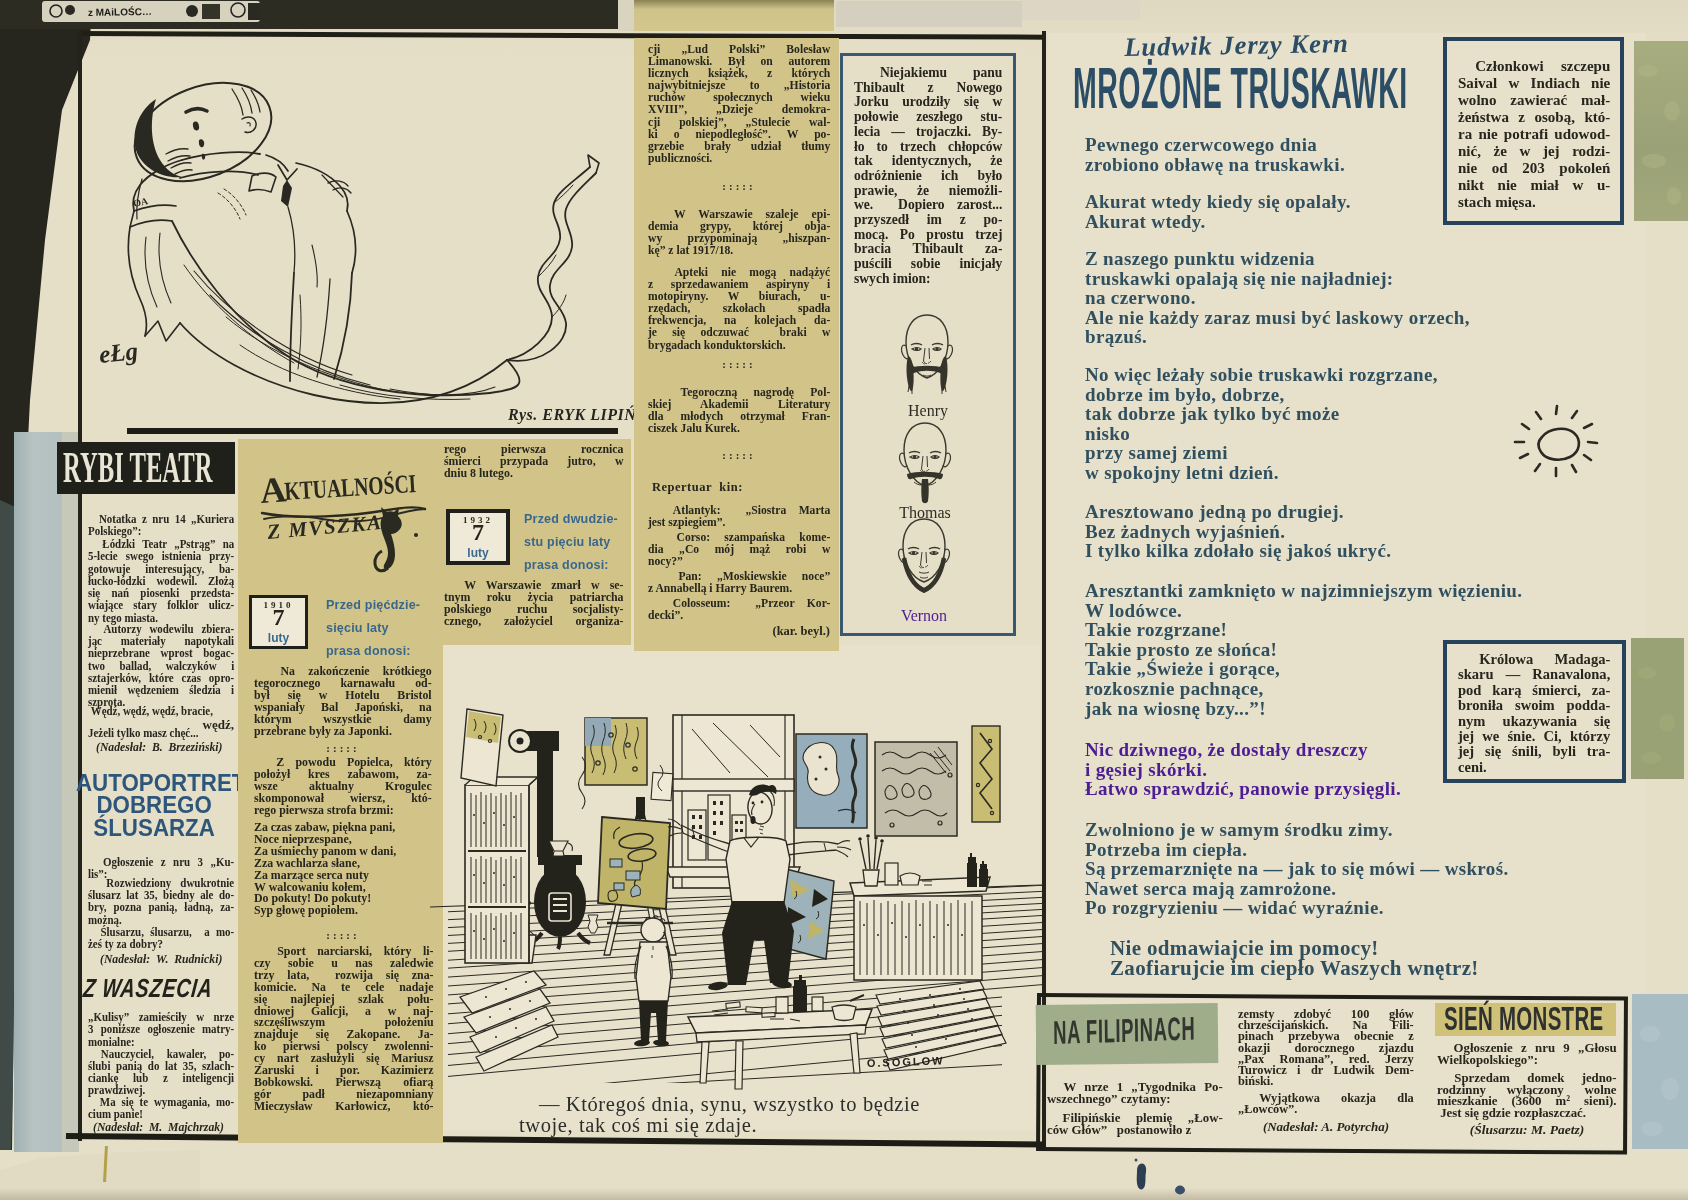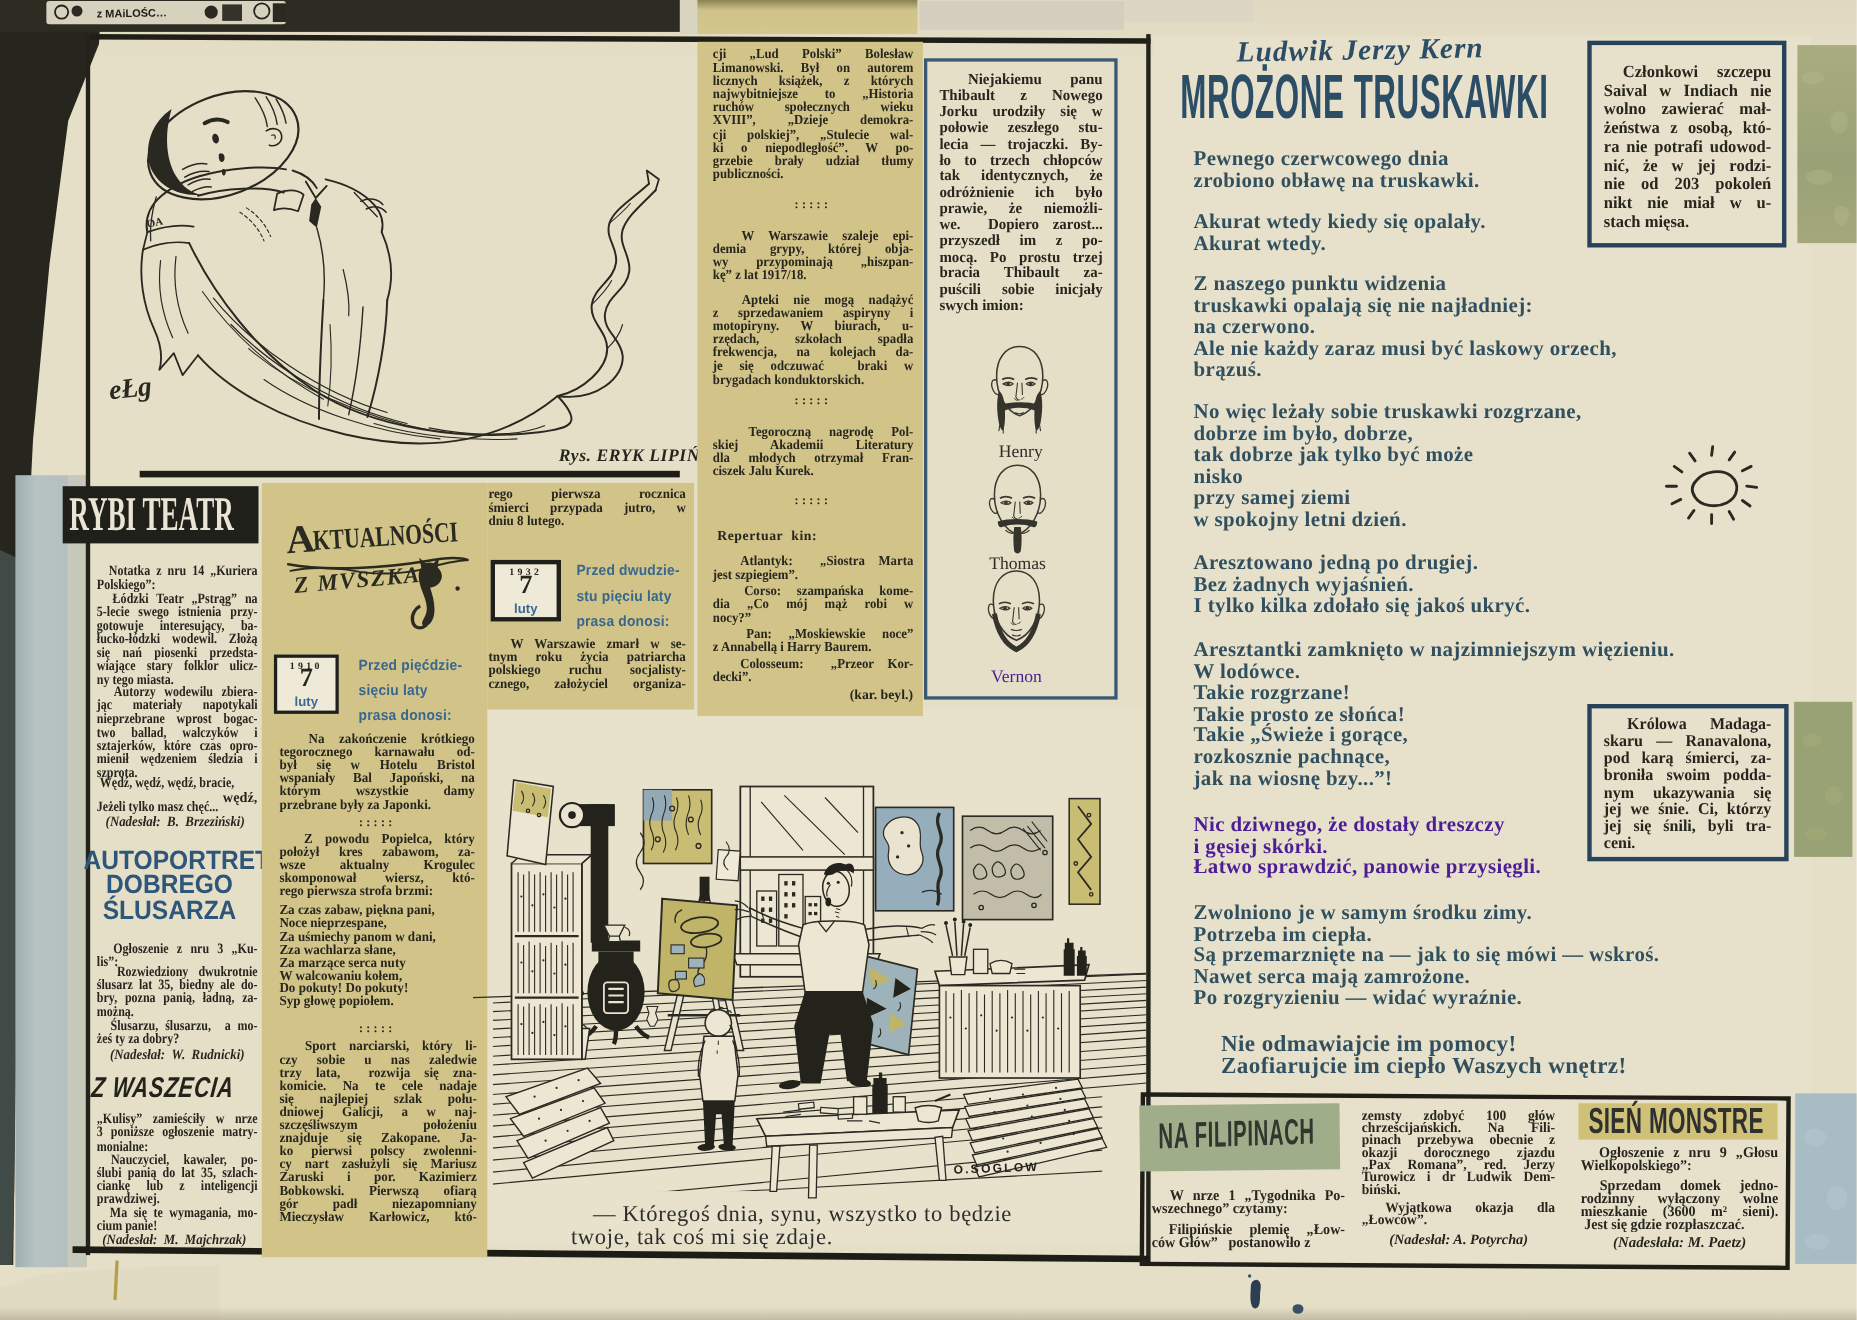--- a/index.html
+++ b/index.html
@@ -427,21 +427,21 @@
 
 <div class="t j" style="left:1238px;top:1092px;width:185px;font-size:13.0px;line-height:11.2px;color:#27261e;font-weight:bold;text-indent:0px;font-family:'Liberation Serif',serif;transform:scaleX(0.950);transform-origin:0 0;">&nbsp;&nbsp;Wyjątkowa&nbsp;&nbsp;okazja&nbsp;&nbsp;dla</div>
 <div class="t" style="left:1238px;top:1103px;width:185px;font-size:13.0px;line-height:11.2px;color:#27261e;font-weight:bold;font-family:'Liberation Serif',serif;transform:scaleX(0.950);transform-origin:0 0;">„Łowców”.</div>
 <div class="t it ctr" style="left:1238px;top:1119px;width:176px;font-size:13px;">(Nadesłał: A. Potyrcha)</div>
 
 <div class="t j" style="left:1437px;top:1042px;width:189px;font-size:13.5px;line-height:11.6px;color:#27261e;font-weight:bold;text-indent:0px;font-family:'Liberation Serif',serif;transform:scaleX(0.950);transform-origin:0 0;">&nbsp;&nbsp;Ogłoszenie z nru 9 „Głosu</div>
 <div class="t" style="left:1437px;top:1054px;width:189px;font-size:13.5px;line-height:11.6px;color:#27261e;font-weight:bold;font-family:'Liberation Serif',serif;transform:scaleX(0.950);transform-origin:0 0;">Wielkopolskiego”:</div>
 
 <div class="t j" style="left:1437px;top:1072px;width:189px;font-size:13.5px;line-height:11.6px;color:#27261e;font-weight:bold;text-indent:0px;font-family:'Liberation Serif',serif;transform:scaleX(0.950);transform-origin:0 0;">&nbsp;&nbsp;Sprzedam&nbsp;&nbsp;domek&nbsp;&nbsp;jedno-<br>rodzinny&nbsp;&nbsp;wyłączony&nbsp;&nbsp;wolne<br>mieszkanie (3600 m² sieni).</div>
 <div class="t" style="left:1437px;top:1107px;width:189px;font-size:13.5px;line-height:11.6px;color:#27261e;font-weight:bold;font-family:'Liberation Serif',serif;transform:scaleX(0.950);transform-origin:0 0;">&nbsp;Jest się gdzie rozpłaszczać.</div>
-<div class="t it ctr" style="left:1437px;top:1122px;width:180px;font-size:13.5px;">(Nadesłała: M. Paetz)</div>
+<div class="t it ctr" style="left:1437px;top:1122px;width:180px;font-size:13.5px;">(Ślusarzu: M. Paetz)</div>
 
 <div class="abs" style="left:1632px;top:994px;width:56px;height:155px;background:#a7bcc3;"></div>
 <svg style="left:1632px;top:994px;" width="56" height="155" viewBox="0 0 56 155">
       <g fill="#bccdd2" opacity=".4">
         <ellipse cx="18" cy="40" rx="10" ry="8"></ellipse>
         <ellipse cx="38" cy="95" rx="9" ry="11"></ellipse>
         <ellipse cx="20" cy="135" rx="11" ry="7"></ellipse>
       </g>
     </svg>
 

